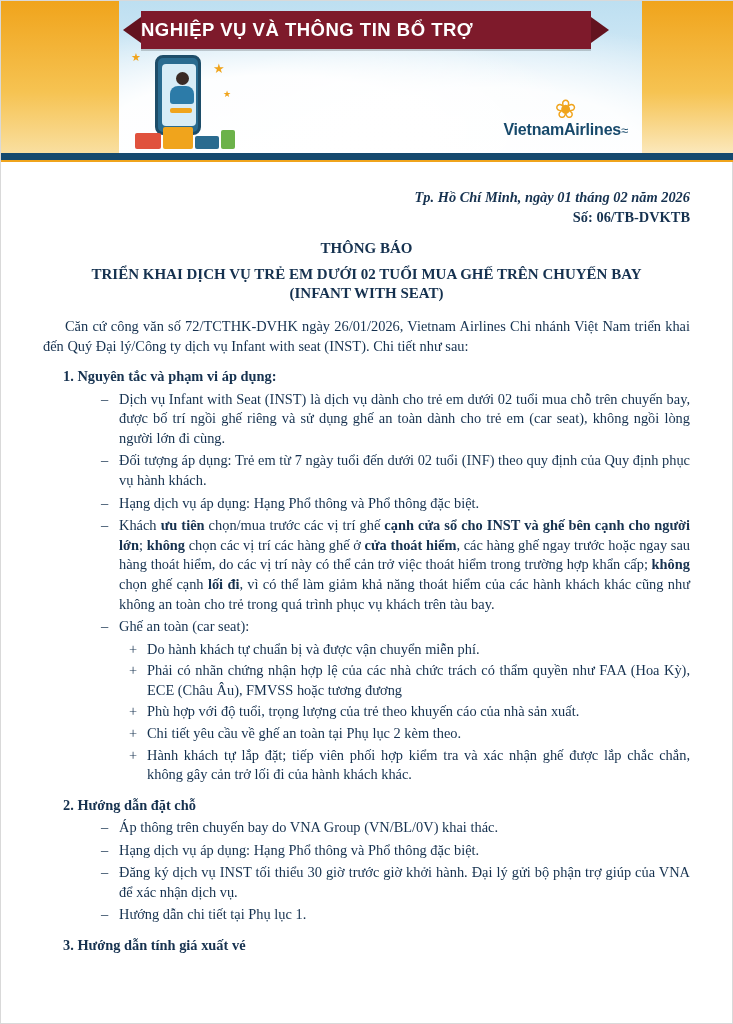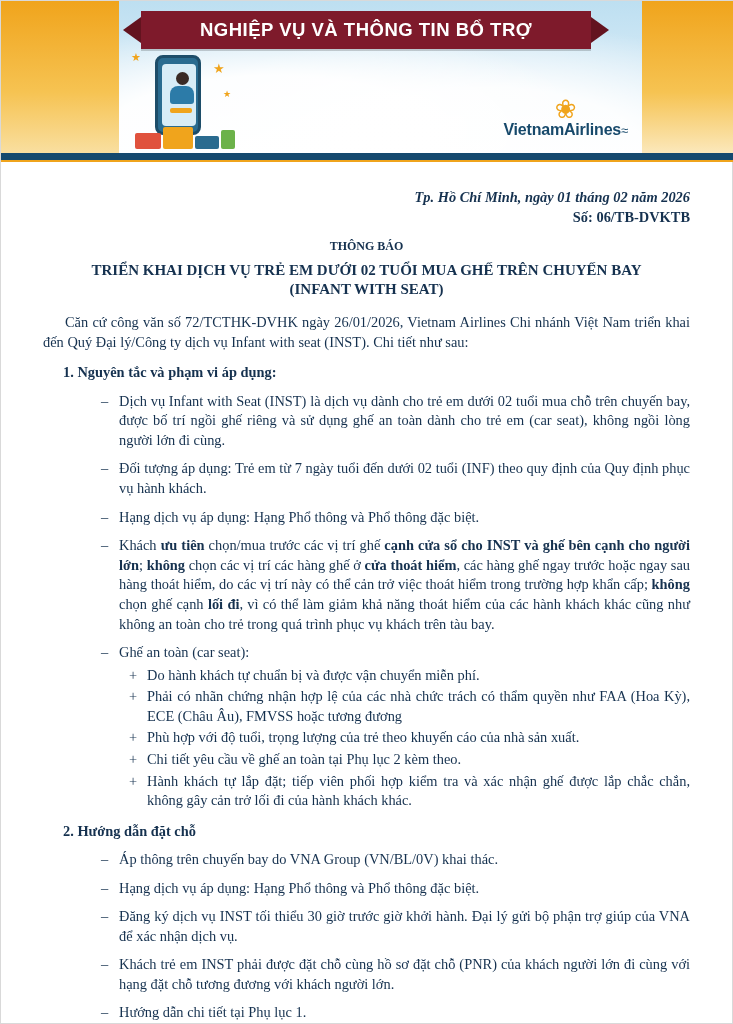--- a/index.html
+++ b/index.html
@@ -50,21 +50,20 @@
       radial-gradient(ellipse at 70% 95%, rgba(255,255,255,.9) 0 28%, rgba(255,255,255,0) 60%),
       linear-gradient(180deg,#bddff1 0%, #d9ecf7 55%, #f4fafd 100%);
   }
   .ribbon {
     position: absolute;
     left: 140px; top: 10px;
     width: 450px; height: 38px;
     background: #7e1a2b;
     display: flex;
     align-items: center;
-    justify-content: center;
     box-shadow: 0 2px 0 rgba(0,0,0,.18);
   }
   .ribbon::before, .ribbon::after {
     content: "";
     position: absolute;
     top: 6px;
     width: 0; height: 0;
     border-top: 13px solid transparent;
     border-bottom: 13px solid transparent;
   }
@@ -152,21 +151,21 @@
     margin-top: 16px;
   }
   .doc-no {
     text-align: right;
     font-weight: bold;
     margin-top: 1px;
   }
   .title-main {
     text-align: center;
     font-weight: bold;
-    font-size: 12px;
+    font-size: 15px;
     margin-top: 10px;
   }
   .title-sub {
     text-align: center;
     font-weight: bold;
     font-size: 15px;
     margin-top: 7px;
     line-height: 1.3;
   }
   .intro {
@@ -185,21 +184,21 @@
   }
   ul.dash, ul.plus {
     list-style: none;
     margin: 3px 0 0 0;
     padding: 0;
   }
   ul.dash > li {
     position: relative;
     padding-left: 76px;
     text-align: justify;
-    margin-top: 9px;
+    margin-top: 3px;
     line-height: 1.36;
   }
   ul.dash > li::before {
     content: "\2013";
     position: absolute;
     left: 58px;
   }
   ul.plus > li {
     position: relative;
     padding-left: 104px;
@@ -289,21 +288,20 @@
         <li>Hành khách tự lắp đặt; tiếp viên phối hợp kiểm tra và xác nhận ghế được lắp chắc chắn, không gây cản trở lối đi của hành khách khác.</li>
       </ul>
     </div>
 
     <div class="section">
       <div class="section-head">2. Hướng dẫn đặt chỗ</div>
       <ul class="dash">
         <li>Áp thông trên chuyến bay do VNA Group (VN/BL/0V) khai thác.</li>
         <li>Hạng dịch vụ áp dụng: Hạng Phổ thông và Phổ thông đặc biệt.</li>
         <li>Đăng ký dịch vụ INST tối thiểu 30 giờ trước giờ khởi hành. Đại lý gửi bộ phận trợ giúp của VNA để xác nhận dịch vụ.</li>
-        <li>Khách trẻ em INST phải được đặt chỗ cùng hồ sơ đặt chỗ (PNR) của khách người lớn đi cùng với hạng đặt chỗ tương đương với khách người lớn.</li>
         <li>Hướng dẫn chi tiết tại Phụ lục 1.</li>
       </ul>
     </div>
 
     <div class="section">
       <div class="section-head">3. Hướng dẫn tính giá xuất vé</div>
 
     </div>
 
   </div>

